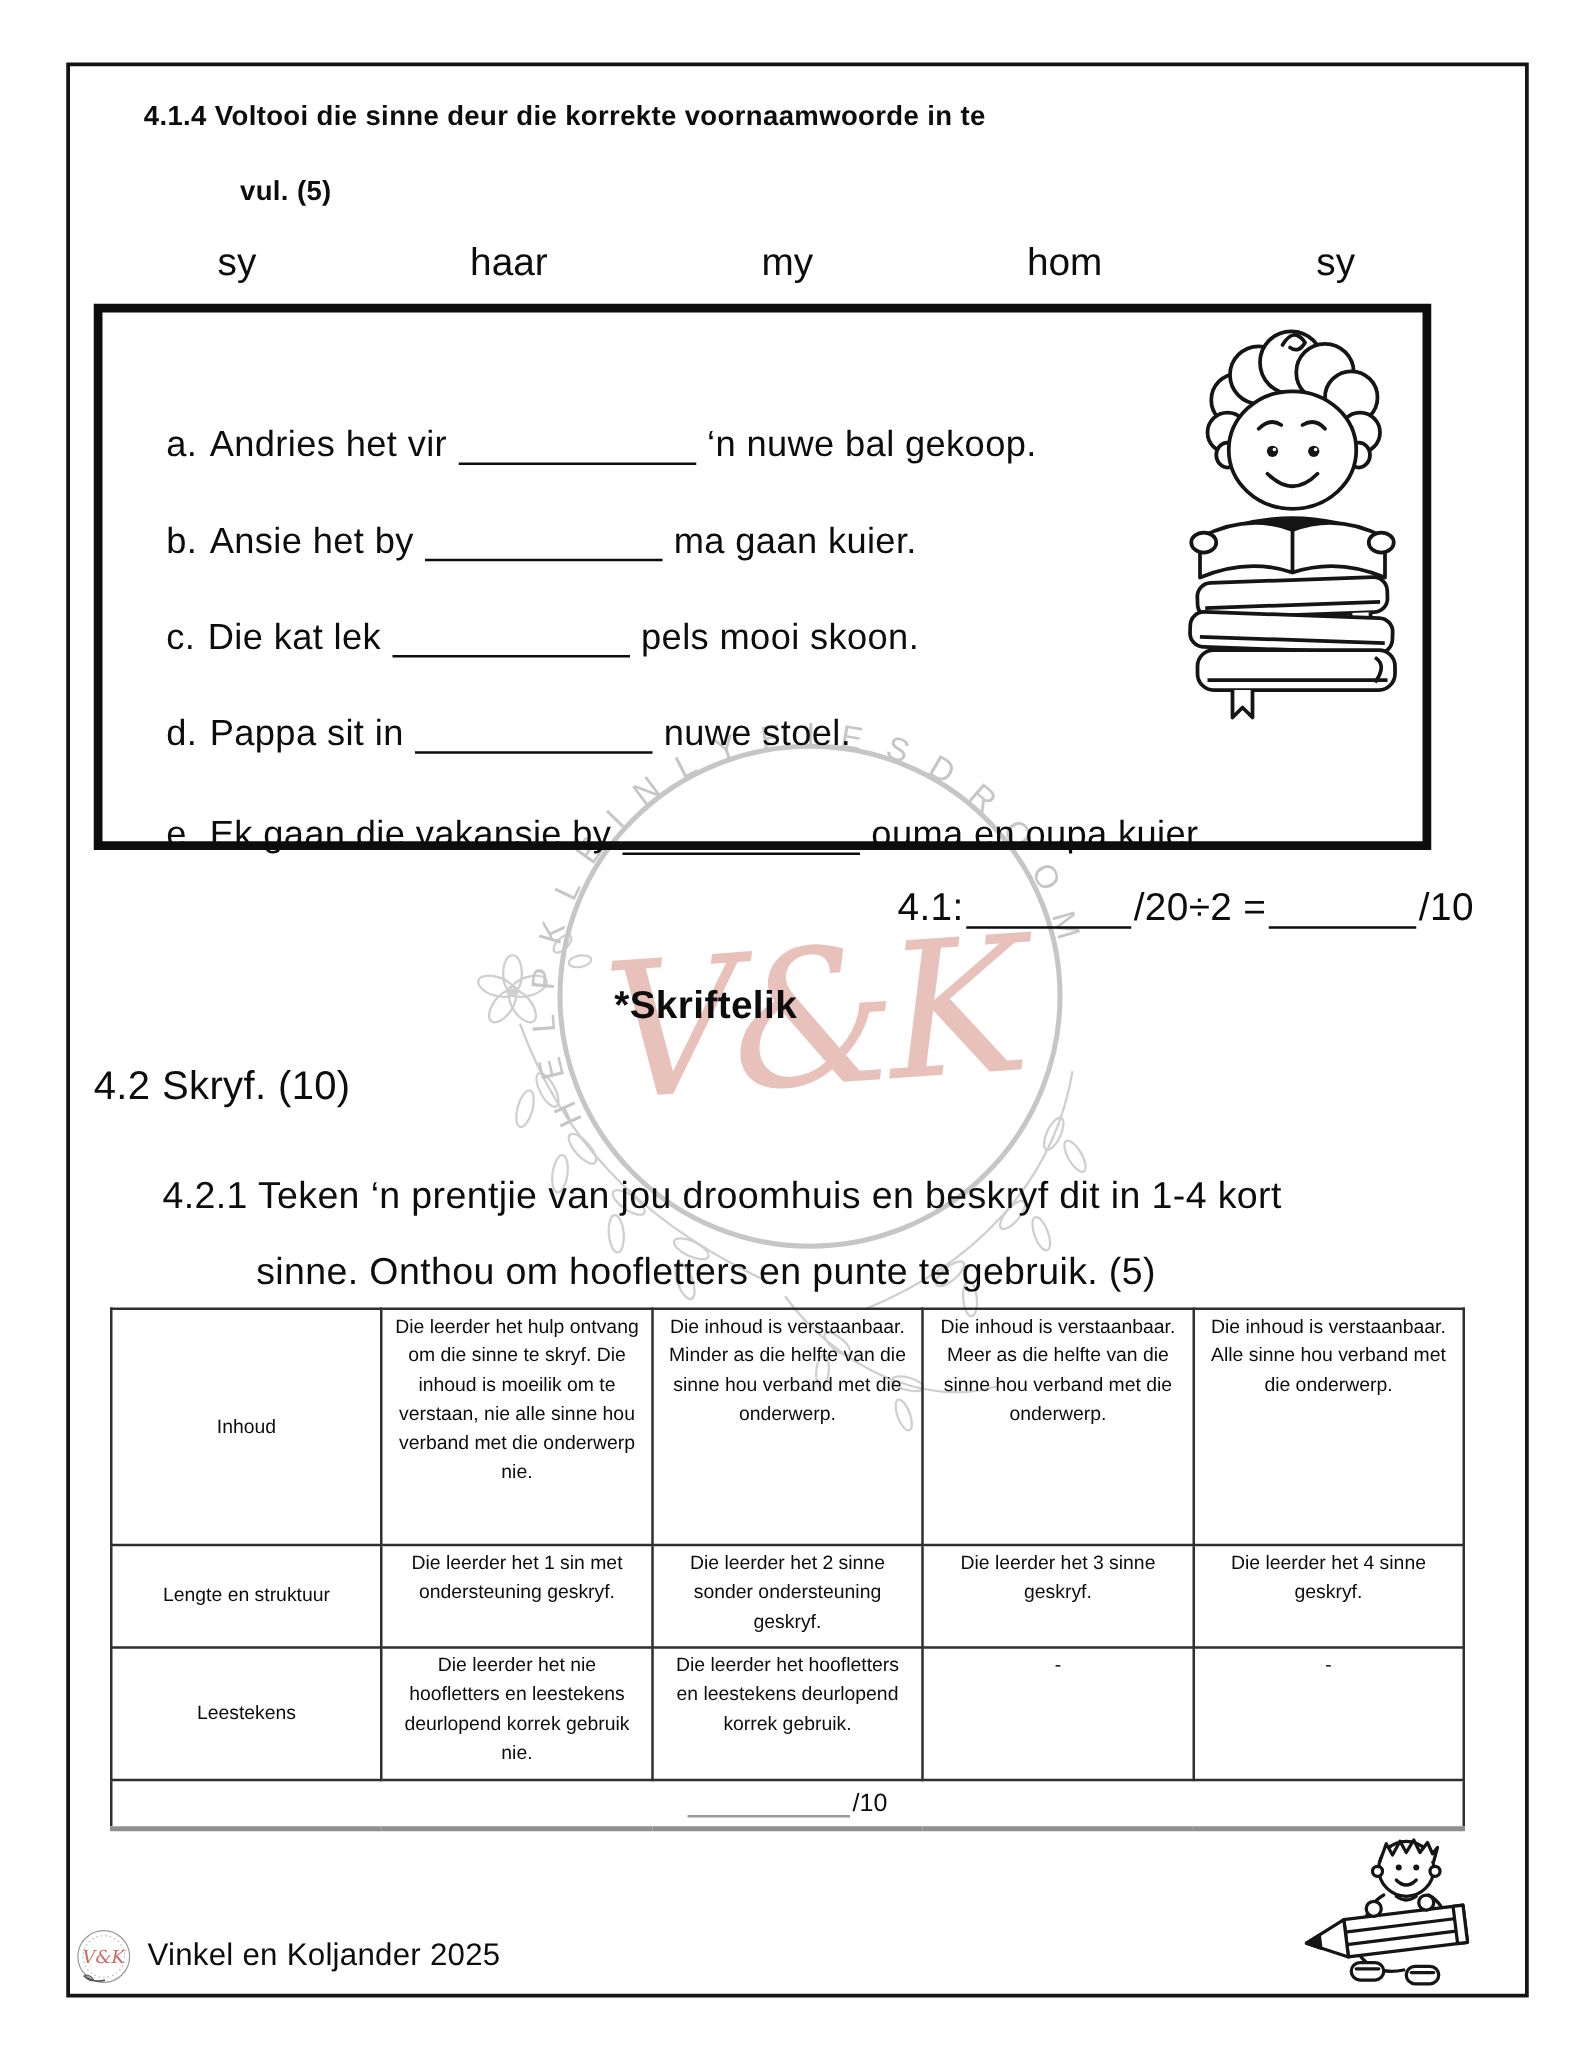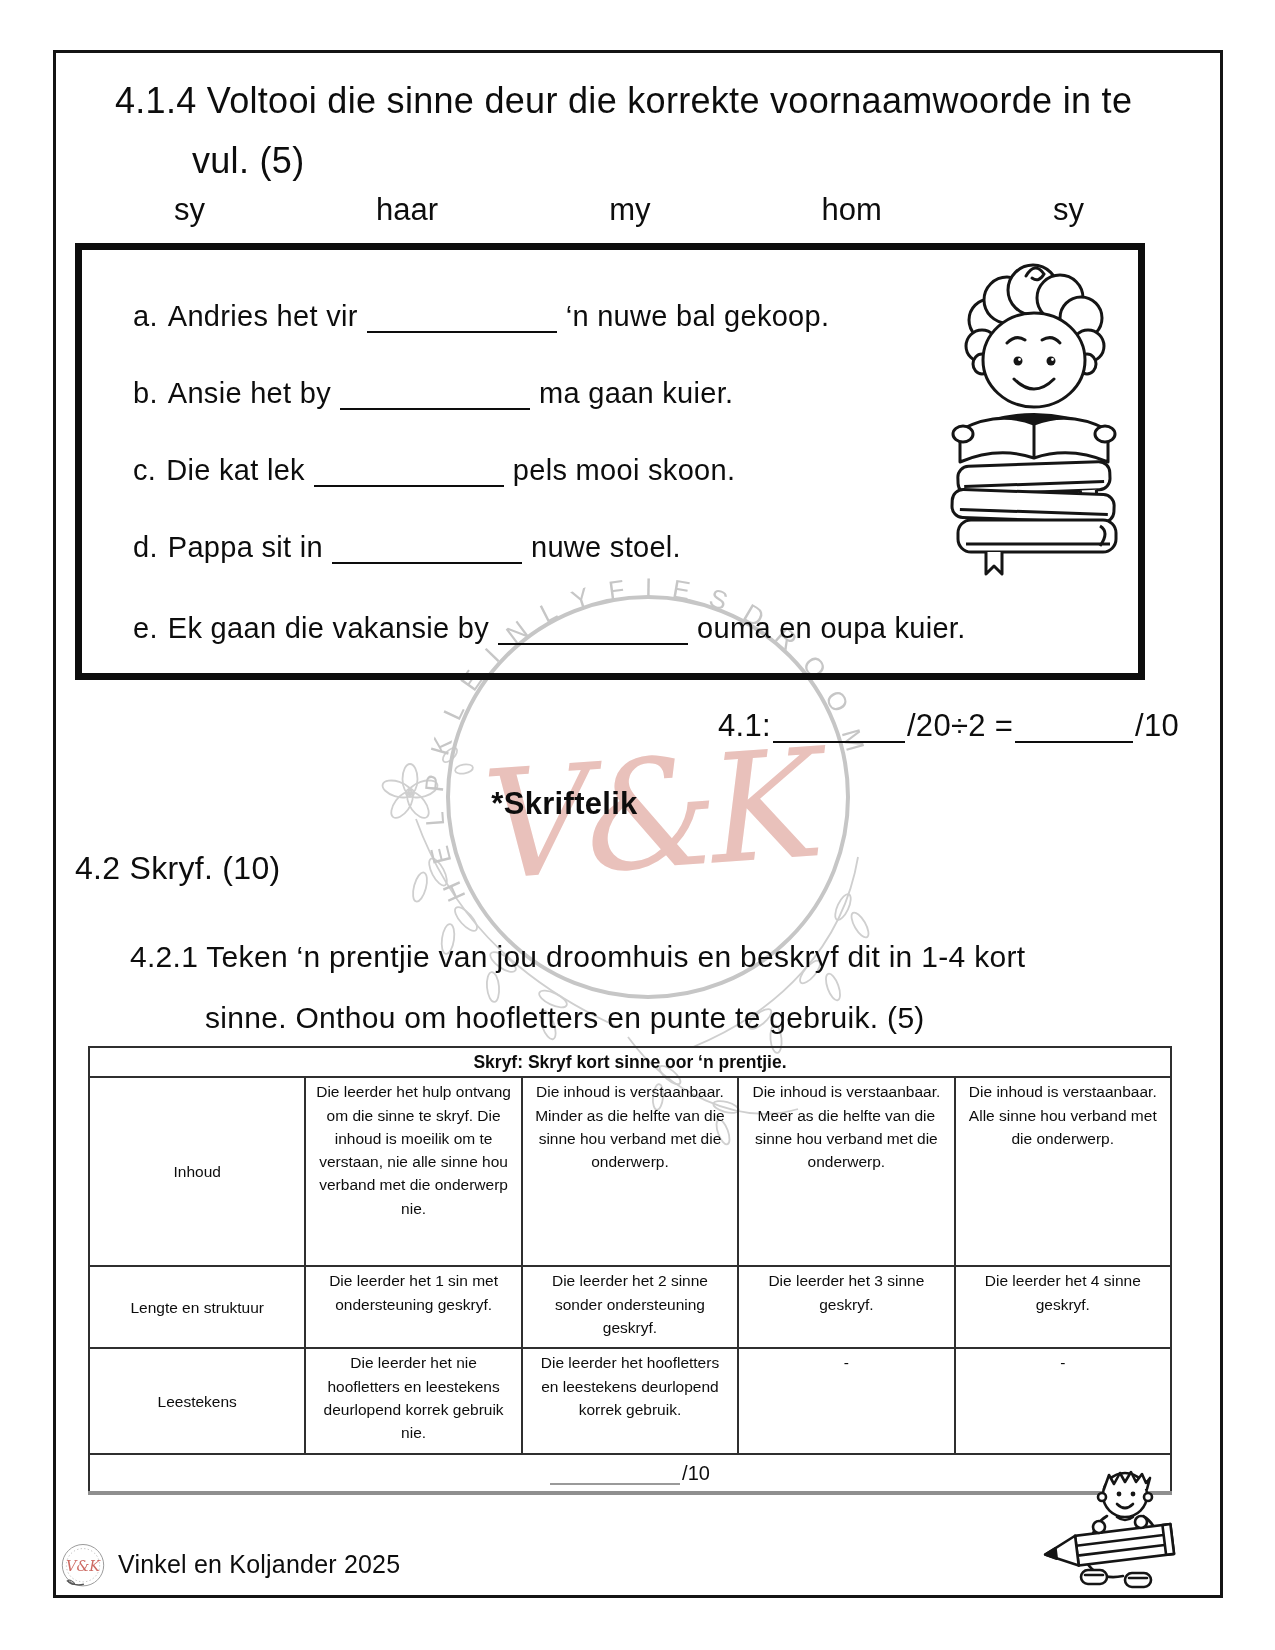--- a/index.html
+++ b/index.html
@@ -3,25 +3,25 @@
 <meta charset="utf-8">
 <style>
   html,body{margin:0;padding:0;background:#fff;}
   body{width:1275px;height:1650px;position:relative;overflow:hidden;
        font-family:"Liberation Sans",sans-serif;color:#0d0d0d;}
   .abs{position:absolute;}
   .txt{white-space:nowrap;letter-spacing:.3px;}
   .z{z-index:2;}
   #watermark{z-index:0;}
   .page-border{left:53px;top:50px;width:1164px;height:1542px;border:3px solid #141414;z-index:1;}
-  .h1{font-size:36px;}
+  .h1{font-size:22px;font-weight:bold;}
   .wordbank{left:150px;top:192px;width:910px;display:flex;justify-content:space-between;
             font-size:31px;font-weight:500;z-index:2;margin-left:24px;}
   .sbox{left:75px;top:243px;width:1056px;height:423px;border:7px solid #0d0d0d;z-index:2;background:transparent;}
-  .sent{left:133px;font-size:29px;z-index:3;}
+  .sent{left:133px;font-size:29px;z-index:3;margin-top:40px;}
   .sent .lbl{margin-right:10px;}
   .blank{display:inline-block;width:190px;height:.9em;border-bottom:2.6px solid #0d0d0d;
          vertical-align:-7px;margin:0 9px;}
   .score{left:718px;top:708px;font-size:31px;z-index:2;}
   .score .blank{width:132px;margin:0 2px;}
   .score .blank2{width:118px;}
   .skrif{left:0;top:786px;width:1129px;text-align:center;font-size:31px;font-weight:600;z-index:2;}
   .q42{left:75px;top:850px;font-size:32px;z-index:2;}
   .q421a{left:130px;top:940px;font-size:30px;z-index:2;}
   .q421b{left:205px;top:1001px;font-size:30px;z-index:2;}
@@ -174,23 +174,20 @@
 
 <table class="rubric">
   <colgroup>
       <col style="width:20%">
       <col style="width:20%">
       <col style="width:20%">
       <col style="width:20%">
       <col style="width:20%">
     </colgroup>
   <tbody>
-  <tr class="titlerow">
-        <td colspan="5">Skryf: Skryf kort sinne oor ‘n prentjie.</td>
-      </tr>
   <tr class="inhoud">
     <td class="crit">Inhoud</td>
     <td>Die leerder het hulp ontvang om die sinne te skryf. Die inhoud is moeilik om te verstaan, nie alle sinne hou verband met die onderwerp nie.</td>
     <td>Die inhoud is verstaanbaar. Minder as die helfte van die sinne hou verband met die onderwerp.</td>
     <td>Die inhoud is verstaanbaar. Meer as die helfte van die sinne hou verband met die onderwerp.</td>
     <td>Die inhoud is verstaanbaar. Alle sinne hou verband met die onderwerp.</td>
   </tr>
   <tr class="lengte">
     <td class="crit">Lengte en struktuur</td>
     <td>Die leerder het 1 sin met ondersteuning geskryf.</td>

